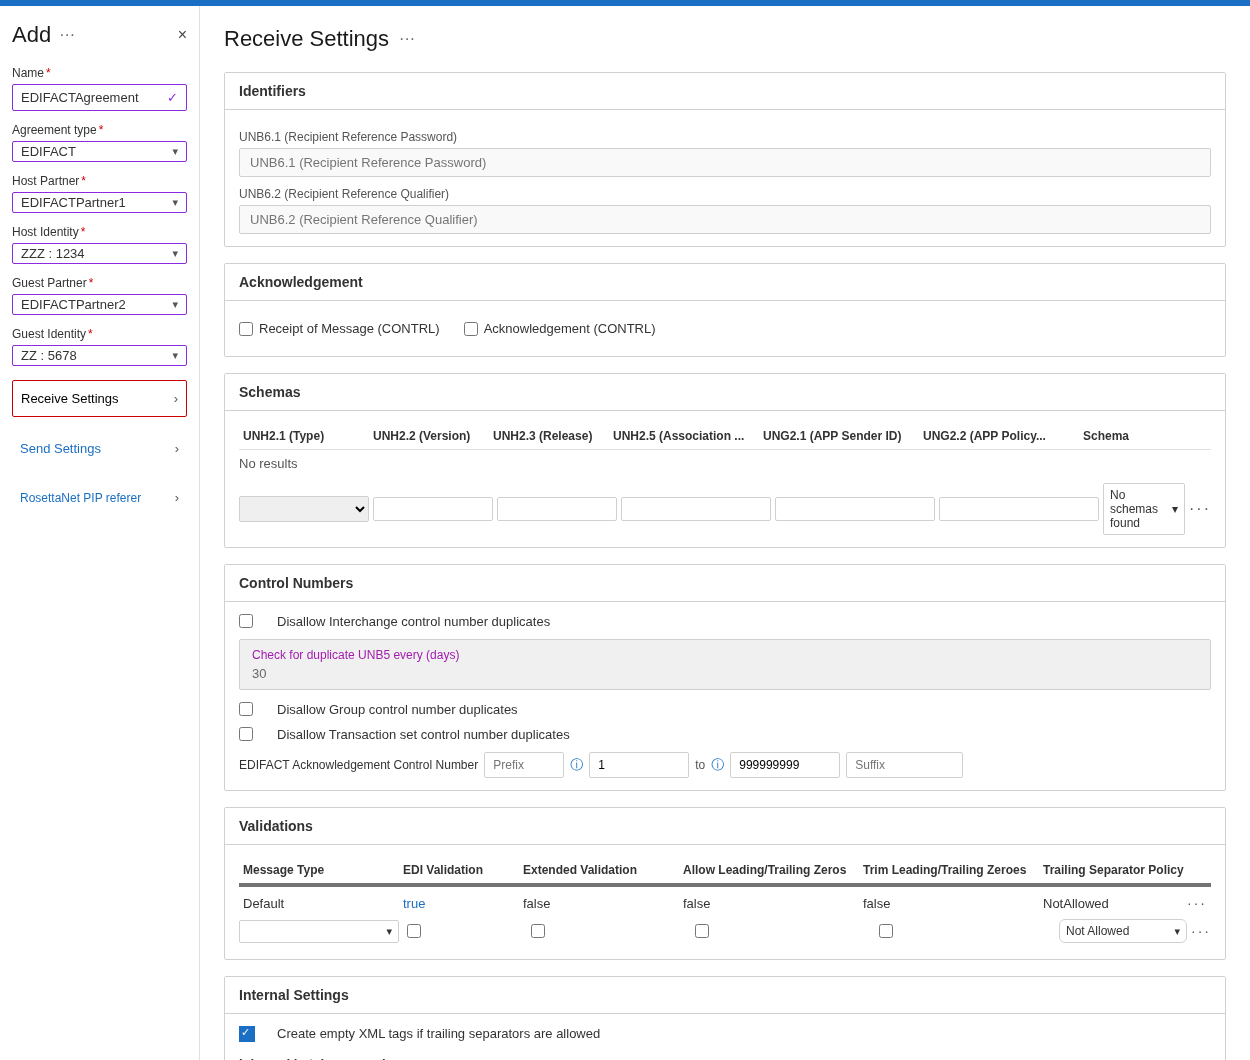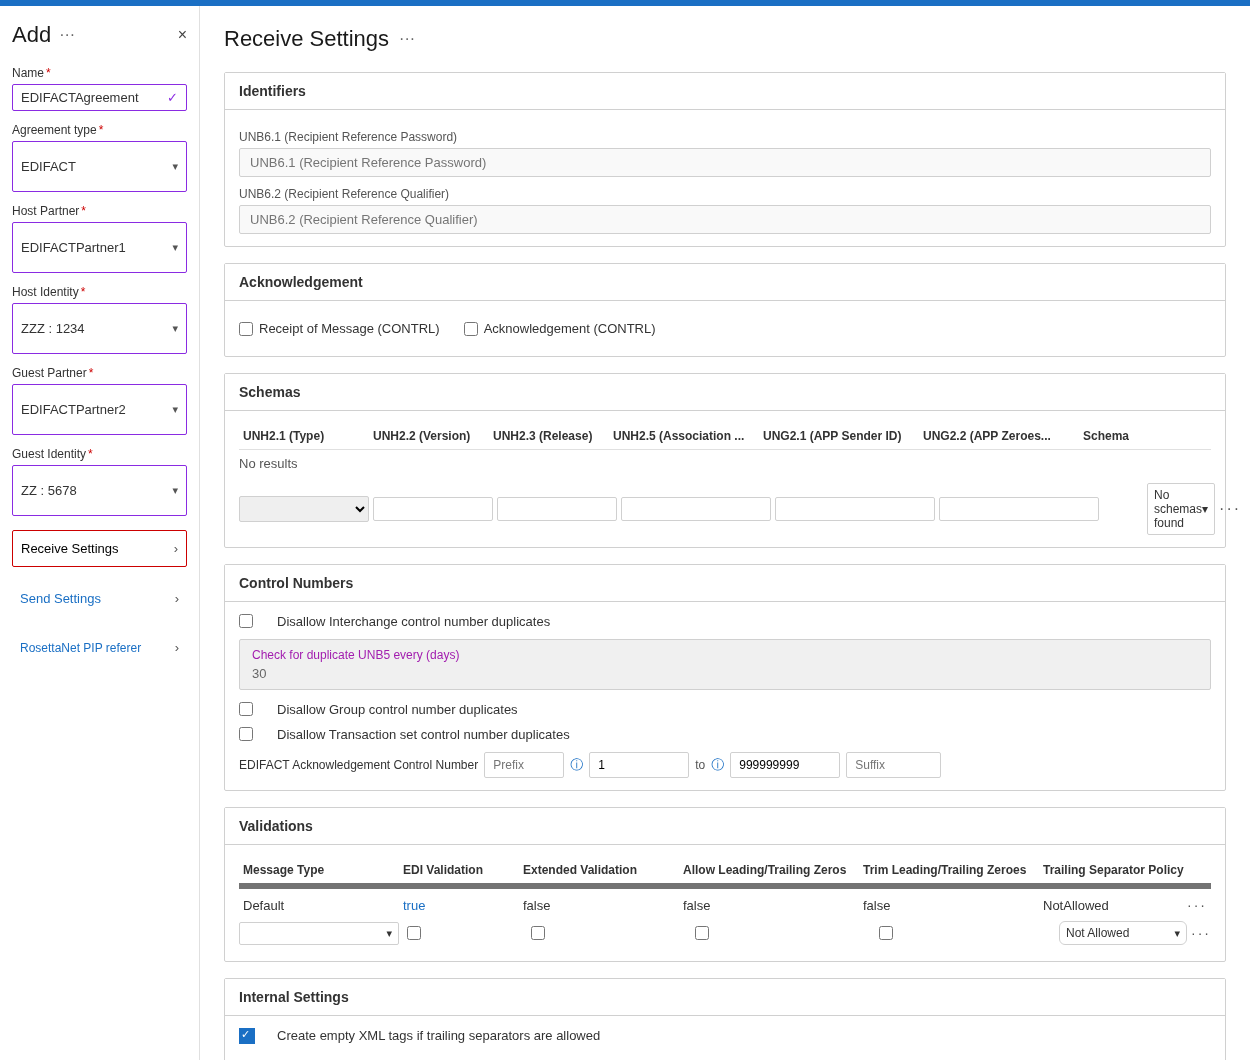--- a/index.html
+++ b/index.html
@@ -13,21 +13,21 @@
     .sidebar { width: 200px; min-width: 200px; border-right: 1px solid #e0e0e0; padding: 16px 12px; overflow-y: auto; }
     .sidebar-title { font-size: 22px; font-weight: 300; color: #1a1a1a; display: flex; align-items: center; gap: 8px; margin-bottom: 18px; }
     .sidebar-title .dots { font-size: 16px; color: #666; cursor: pointer; }
     .sidebar-title .close-btn { margin-left: auto; cursor: pointer; font-size: 16px; color: #444; }
 
     .field-label { font-size: 12px; color: #333; margin-bottom: 4px; margin-top: 12px; }
     .field-label .required { color: #c00; margin-left: 2px; }
 
     .input-box { width: 100%; border: 1px solid #8a2be2; border-radius: 2px; padding: 5px 8px; font-size: 13px; display: flex; align-items: center; justify-content: space-between; background: #fff; }
     .input-box .check { color: #8a2be2; }
-    .select-box { width: 100%; border: 1px solid #8a2be2; border-radius: 2px; padding: 17px 8px; font-size: 13px; display: flex; align-items: center; justify-content: space-between; background: #fff; cursor: pointer; }
+    .select-box { width: 100%; border: 1px solid #8a2be2; border-radius: 2px; padding: 2px 8px; font-size: 13px; display: flex; align-items: center; justify-content: space-between; background: #fff; cursor: pointer; }
     .select-box .chevron { color: #555; font-size: 11px; }
 
     .nav-item { display: flex; align-items: center; justify-content: space-between; padding: 10px 8px; margin-top: 14px; cursor: pointer; font-size: 13px; border-radius: 2px; }
     .nav-item.active { border: 1.5px solid #c00; color: #000; }
     .nav-item.inactive { color: #1a6fc4; }
     .nav-item .chevron-right { font-size: 13px; color: #555; }
 
     
     .main { flex: 1; overflow-y: auto; padding: 20px 24px; }
     .main-header { display: flex; align-items: center; gap: 10px; margin-bottom: 20px; }
@@ -44,37 +44,37 @@
 
     
     .checkbox-row { display: flex; align-items: center; gap: 24px; padding: 8px 0; }
     .checkbox-item { display: flex; align-items: center; gap: 6px; font-size: 13px; }
     .checkbox-item input[type=checkbox] { width: 14px; height: 14px; }
     .table-header-row { display: grid; grid-template-columns: 130px 120px 120px 150px 160px 160px 1fr; gap: 0; border-bottom: 1px solid #e0e0e0; padding: 6px 0; }
     .table-header-cell { font-size: 12px; font-weight: 600; color: #333; padding: 0 4px; }
     .no-results { font-size: 13px; color: #555; padding: 6px 0; }
     .table-row-inputs { display: grid; grid-template-columns: 130px 120px 120px 150px 160px 160px 1fr; gap: 4px; margin-top: 6px; align-items: center; }
     .table-input { width: 100%; border: 1px solid #d0d0d0; border-radius: 2px; padding: 4px 6px; font-size: 12px; }
-    .schema-actions { display: flex; align-items: center; gap: 4px; margin-left: 44px; }
+    .schema-actions { display: flex; align-items: center; gap: 4px; }
 
     
     .control-checkbox-row { display: flex; gap: 24px; margin-bottom: 10px; font-size: 13px; }
     .control-checkbox-row input[type=checkbox] { width: 14px; height: 14px; }
     .days-input-wrapper { background: #f0f0f0; border: 1px solid #d0d0d0; border-radius: 2px; padding: 8px 12px; margin-bottom: 12px; }
     .days-label { font-size: 12px; color: #a21caf; margin-bottom: 4px; }
     .days-value { font-size: 13px; color: #666; }
 
     .control-number-row { display: flex; align-items: center; gap: 6px; flex-wrap: nowrap; margin-top: 10px; }
     .control-number-label { font-size: 12px; color: #333; white-space: nowrap; }
     .cn-input { border: 1px solid #d0d0d0; border-radius: 2px; padding: 5px 8px; font-size: 12px; }
     .cn-info { color: #1a6fc4; font-size: 13px; cursor: pointer; }
     .cn-to { font-size: 12px; color: #555; }
 
     
-    .val-table-header { display: grid; grid-template-columns: 160px 120px 160px 180px 180px 1fr; gap: 0; border-bottom: 6px solid #737373; padding: 6px 0; margin-bottom: 4px; }
+    .val-table-header { display: grid; grid-template-columns: 160px 120px 160px 180px 180px 1fr; gap: 0; border-bottom: 4px solid #737373; padding: 6px 0; margin-bottom: 4px; }
     .val-th { font-size: 12px; font-weight: 600; color: #333; padding: 0 4px; }
     .val-row { display: grid; grid-template-columns: 160px 120px 160px 180px 180px 1fr; gap: 0; padding: 4px 0; align-items: center; font-size: 13px; }
     .val-cell { padding: 0 4px; }
     .val-cell.blue { color: #1a6fc4; }
     .val-input-row { display: grid; grid-template-columns: 160px 120px 160px 180px 180px 1fr; gap: 4px; padding: 4px 0; align-items: center; }
     .val-dropdown { width: 100%; border: 1px solid #d0d0d0; border-radius: 2px; padding: 4px 6px; font-size: 12px; display: flex; align-items: center; justify-content: space-between; }
     .not-allowed-select { border: 1px solid #d0d0d0; border-radius: 6px; padding: 4px 6px; font-size: 12px; display: flex; align-items: center; justify-content: space-between; flex: 1; }
     .val-checkbox { width: 14px; height: 14px; }
     .val-actions { display: flex; align-items: center; gap: 4px; }
 
@@ -197,21 +197,21 @@
 
     <div class="section">
       <div class="section-header">Schemas</div>
       <div class="section-body">
         <div class="table-header-row">
           <div class="table-header-cell">UNH2.1 (Type)</div>
           <div class="table-header-cell">UNH2.2 (Version)</div>
           <div class="table-header-cell">UNH2.3 (Release)</div>
           <div class="table-header-cell">UNH2.5 (Association ...</div>
           <div class="table-header-cell">UNG2.1 (APP Sender ID)</div>
-          <div class="table-header-cell">UNG2.2 (APP Zeroes...</div>
+          <div class="table-header-cell">UNG2.2 (APP Policy...</div>
           <div class="table-header-cell">Schema</div>
         </div>
         <div class="no-results">No results</div>
         <div class="table-row-inputs">
           <div style="position:relative;">
             <select style="width:100%;border:1px solid #d0d0d0;border-radius:2px;padding:4px 6px;font-size:12px;"></select>
           </div>
           <input class="table-input" type="text" style="">
           <input class="table-input" type="text" style="">
           <input class="table-input" type="text" style="">
@@ -248,21 +248,21 @@
           <span>Disallow Transaction set control number duplicates</span>
         </div>
         <div class="control-number-row" style="margin-top:10px;">
           <span class="control-number-label">EDIFACT Acknowledgement Control Number</span>
           <input class="cn-input" type="text" style="width: 80px;" placeholder="Prefix">
           <span class="cn-info">ⓘ</span>
           <input class="cn-input" type="text" style="width: 100px;" value="1">
           <span class="cn-to">to</span>
           <span class="cn-info">ⓘ</span>
           <input class="cn-input" type="text" style="width: 110px;" value="999999999">
-          <input class="cn-input" type="text" style="width: 95px;" placeholder="Suffix">
+          <input class="cn-input" type="text" style="width: 117px;" placeholder="Suffix">
         </div>
       </div>
     </div>
 
     <div class="section">
       <div class="section-header">Validations</div>
       <div class="section-body">
         <div class="val-table-header">
           <div class="val-th">Message Type</div>
           <div class="val-th">EDI Validation</div>

